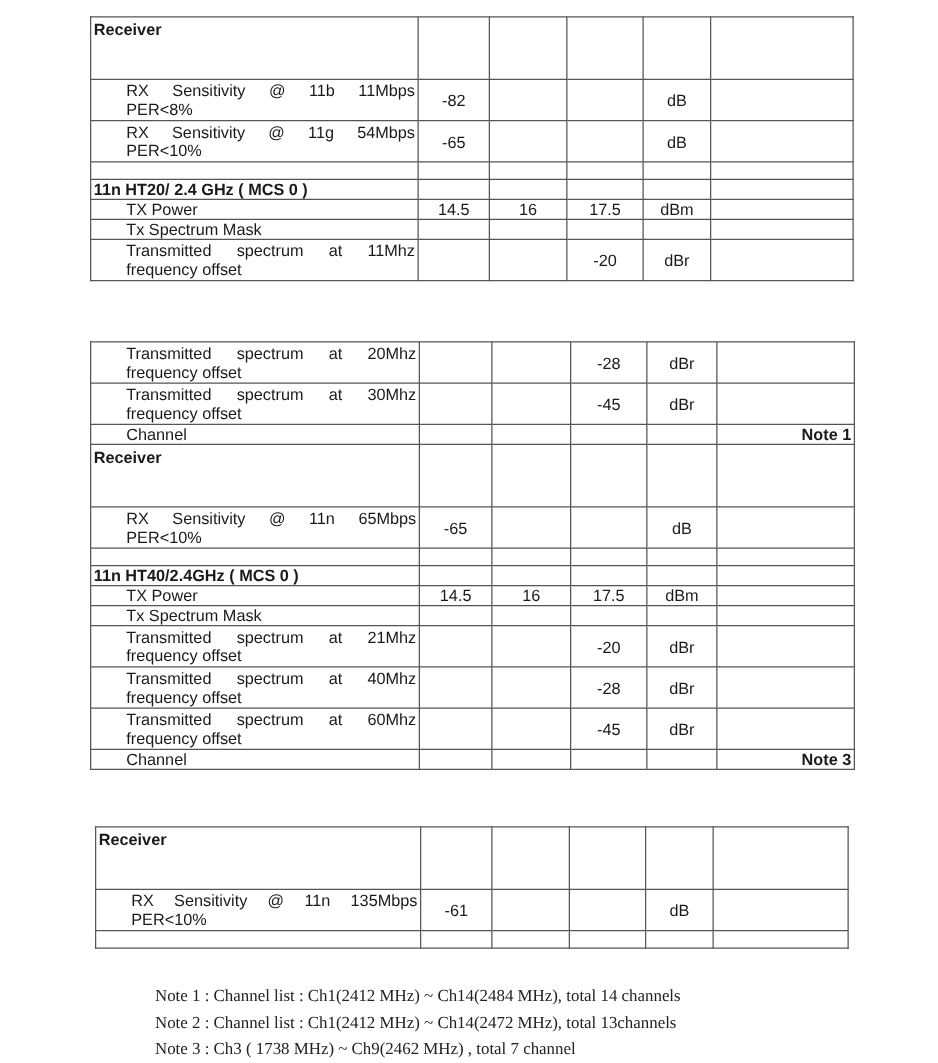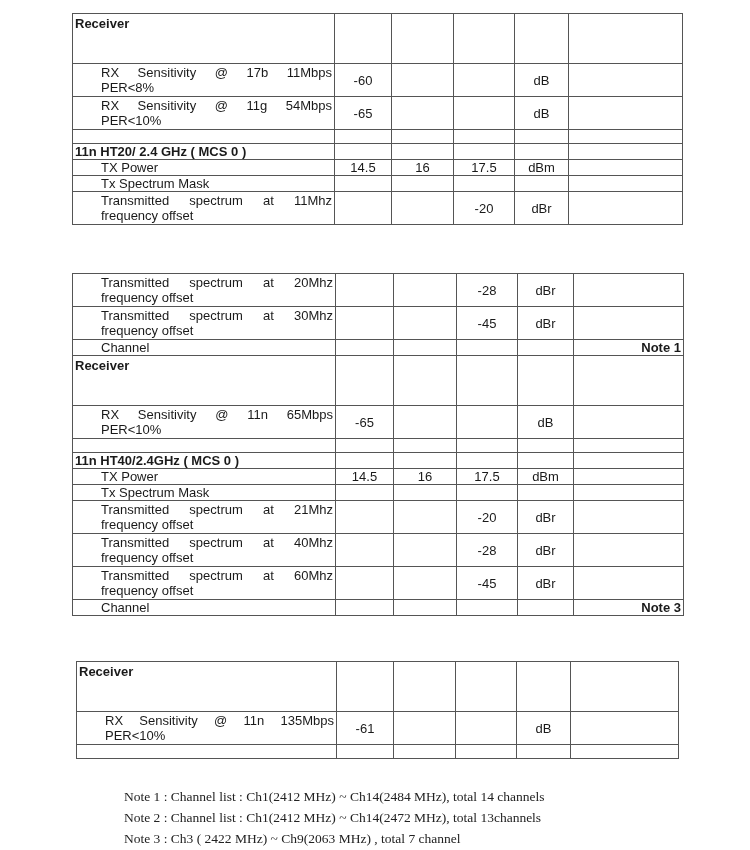--- a/index.html
+++ b/index.html
@@ -37,26 +37,26 @@
         <td class="num"></td>
         <td class="num"></td>
         <td class="note"></td>
       </tr>
       <tr style="height: 33px;">
         <td class="desc">
           <div class="l1">
             <span>RX</span>
             <span>Sensitivity</span>
             <span>@</span>
-            <span>17b</span>
+            <span>11b</span>
             <span>11Mbps</span>
           </div>
           <div>PER&lt;8%</div>
         </td>
-        <td class="num">-60</td>
+        <td class="num">-82</td>
         <td class="num"></td>
         <td class="num"></td>
         <td class="num">dB</td>
         <td class="note"></td>
       </tr>
       <tr style="height: 33px;">
         <td class="desc">
           <div class="l1">
             <span>RX</span>
             <span>Sensitivity</span>
@@ -331,14 +331,14 @@
         <td class="num"></td>
         <td class="num"></td>
         <td class="note"></td>
       </tr>
     </tbody>
 </table>
 
 <div class="notes">
   <div>Note 1 : Channel list : Ch1(2412 MHz) ~ Ch14(2484 MHz), total 14 channels</div>
   <div>Note 2 : Channel list : Ch1(2412 MHz) ~ Ch14(2472 MHz), total 13channels</div>
-  <div>Note 3 : Ch3 ( 2422 MHz) ~ Ch9(2063 MHz) , total 7 channel</div>
+  <div>Note 3 : Ch3 ( 1738 MHz) ~ Ch9(2462 MHz) , total 7 channel</div>
 </div>
 
 </body></html>

